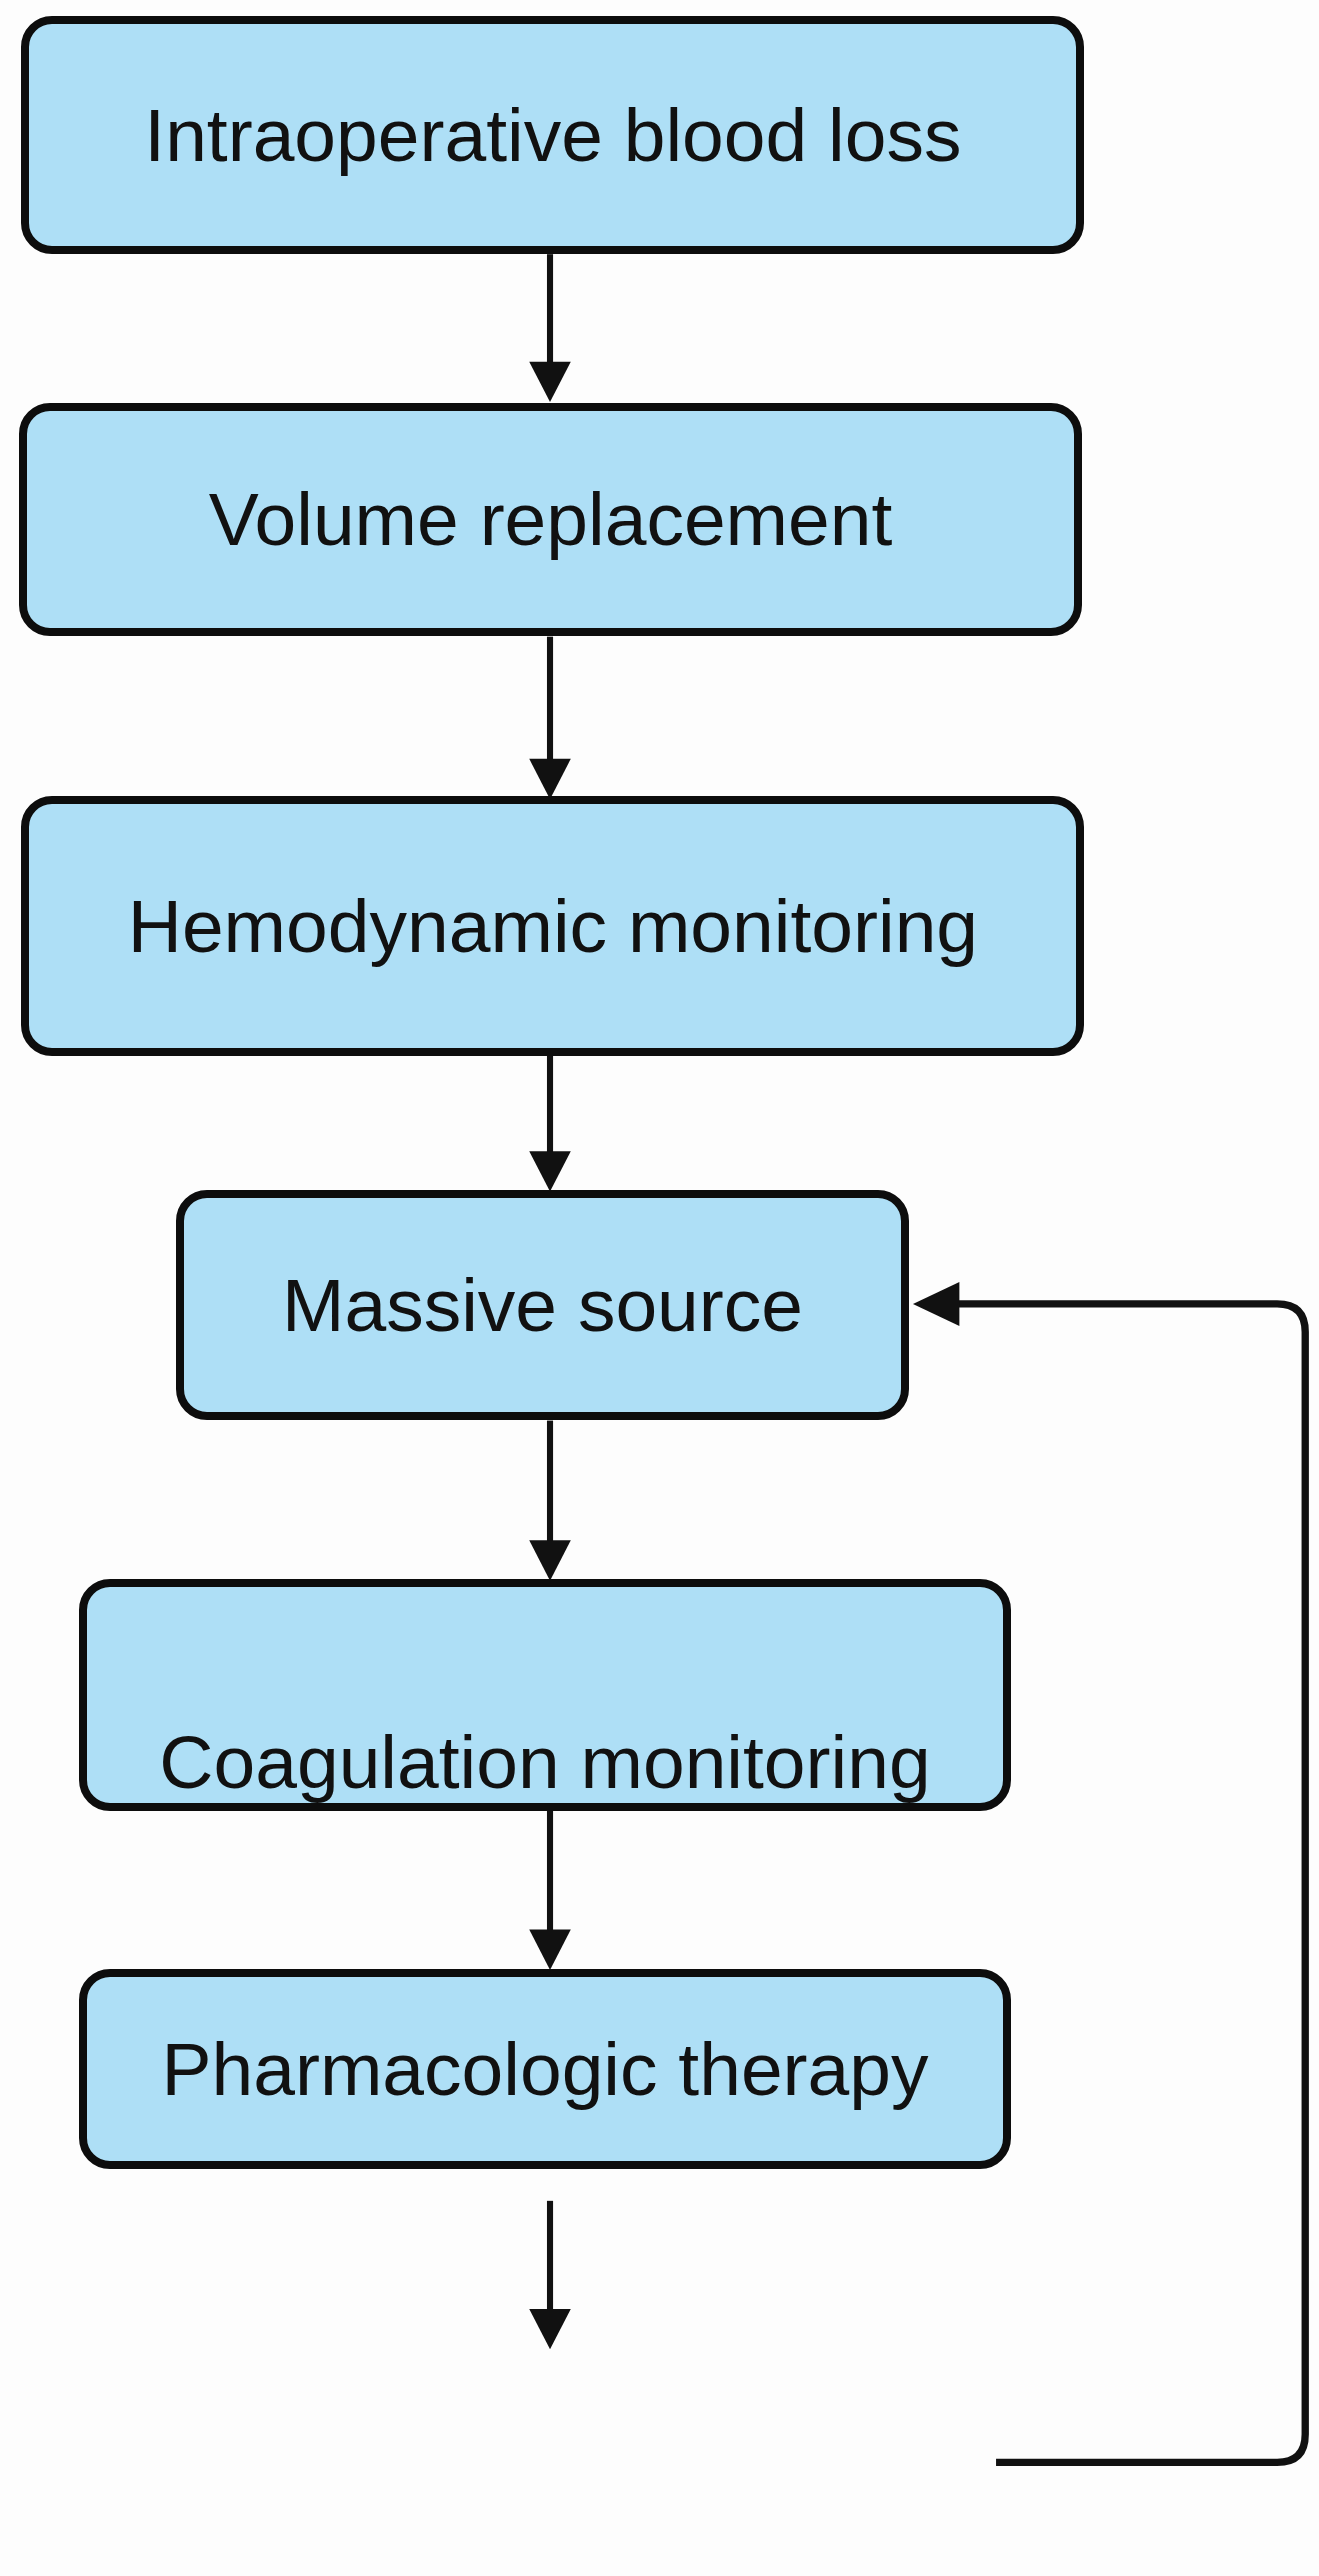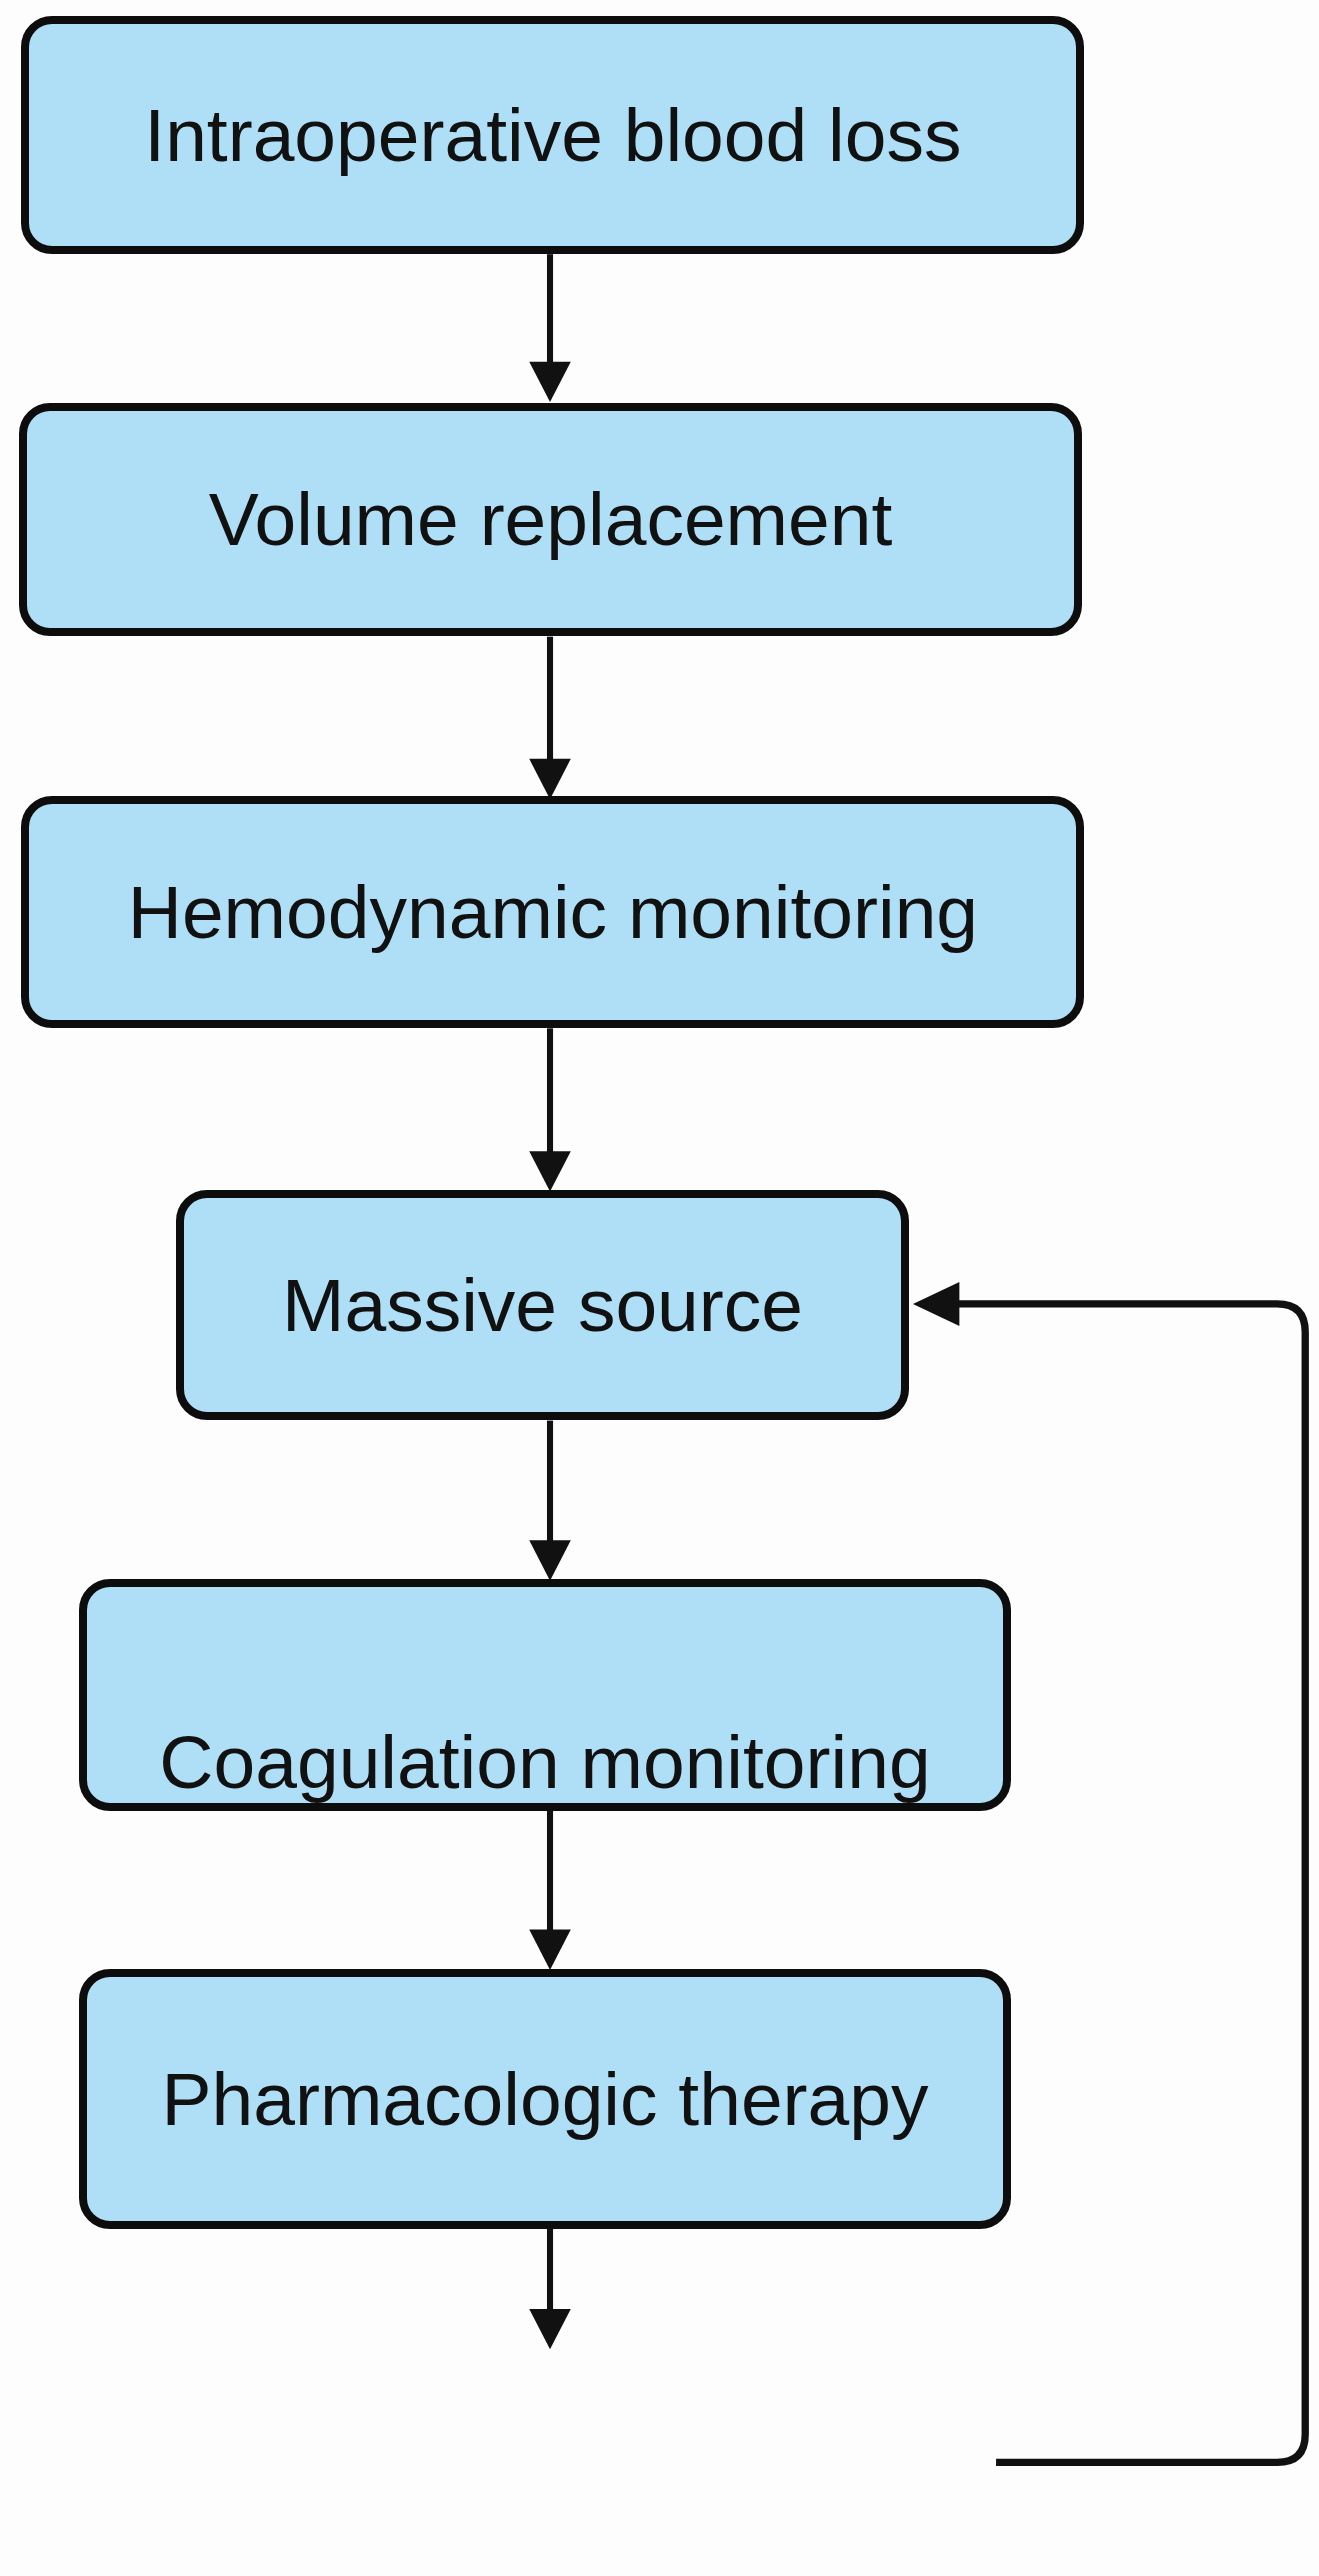--- a/index.html
+++ b/index.html
@@ -84,31 +84,31 @@
   </svg>
 
   <div class="node" style="left:21.4px;  top:16px;   width:1063px; height:238px;">
     <span class="node-label">Intraoperative blood loss</span>
   </div>
 
   <div class="node" style="left:19px;  top:403px;  width:1063px; height:233px;">
     <span class="node-label">Volume replacement</span>
   </div>
 
-  <div class="node" style="left:21.4px;  top:796px; width:1063px; height:232px;">
+  <div class="node" style="left:21.4px;  top:796px; width:1063px; height:260px;">
     <span class="node-label">Hemodynamic monitoring</span>
   </div>
 
   <div class="node" style="left:176px; top:1190px; width:733px; height:230px;">
     <span class="node-label">Massive source</span>
   </div>
 
   <div class="node" style="left:79px; top:1579px; width:932px; height:232px;align-items:flex-end;">
     <span class="node-label">Coagulation monitoring</span>
   </div>
 
-  <div class="node" style="left:79px; top:1969px; width:932px; height:260px;">
+  <div class="node" style="left:79px; top:1969px; width:932px; height:200px;">
     <span class="node-label">Pharmacologic therapy</span>
   </div>
 
 
 </div>
 
 
 </body></html>

